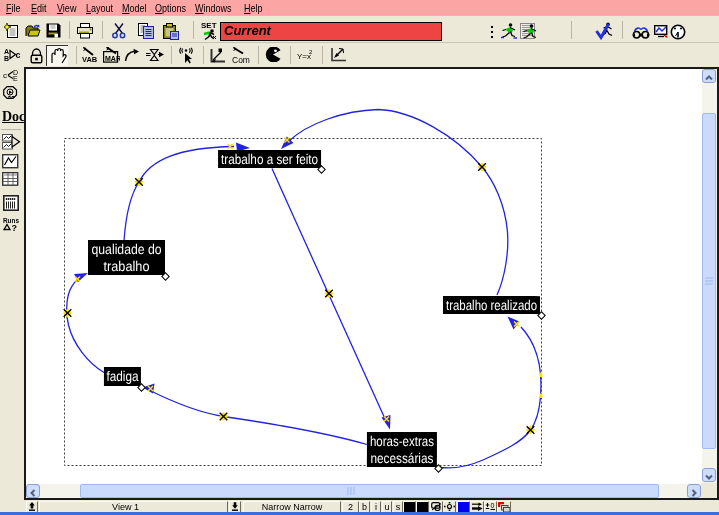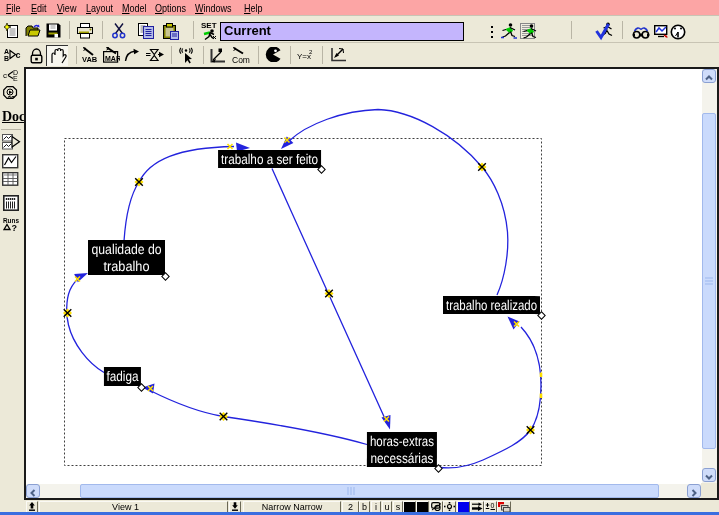--- a/index.html
+++ b/index.html
@@ -6,21 +6,21 @@
 html,body { width:719px; height:515px; overflow:hidden; }
 body { background:#ece9d8; font-family:"Liberation Sans",sans-serif; position:relative; }
 #menubar { position:absolute; left:0; top:0; width:719px; height:15px; background:#fca5a5; font-size:11px; color:#000; }
 #menubar span { position:absolute; top:2px; transform:scaleX(0.82); transform-origin:0 0; }
 #menubar u { text-decoration:underline; }
 #menuline { position:absolute; left:0; top:15px; width:719px; height:1px; background:#c8c4b4; }
 #tb1line { position:absolute; left:0; top:42px; width:719px; height:1px; background:#c8c4b4; }
 .icon { position:absolute; transform:translateZ(0); }
 .vsep1 { position:absolute; top:21px; width:1px; height:18px; background:#b9b5a5; }
 .vsep2 { position:absolute; top:46px; width:1px; height:18px; background:#b9b5a5; }
-#currentbox { position:absolute; left:220px; top:22px; width:244px; height:19px; background:#c4b5fd; border:1.5px solid #000; font-size:13px; font-weight:bold; color:#000; line-height:16px; padding-left:3px; }
+#currentbox { position:absolute; left:220px; top:22px; width:222px; height:19px; background:#ef4444; border:1.5px solid #000; font-size:13px; font-weight:bold; color:#000; line-height:16px; padding-left:3px;font-style:italic; }
 #sidebar { position:absolute; left:0; top:66px; width:24px; height:434px; background:#ece9d8; }
 #sidesep { position:absolute; left:1px; top:129px; width:20px; height:1px; background:#b9b5a5; }
 #canvasborder { position:absolute; left:24px; top:67px; width:695px; height:433px; border:2px solid #1a1a1a; background:#fff; }
 #htrack { position:absolute; left:26px; top:484px; width:675px; height:14px; background:#f4f3ec; }
 #vtrack { position:absolute; left:702px; top:69px; width:15px; height:414px; background:#f4f3ec; }
 #corner { position:absolute; left:701px; top:483px; width:16px; height:15px; background:#ece9d8; }
 .sbtn { position:absolute; width:14px; height:14px; background:#cfdcfa; border:1px solid #8ba0d2; border-radius:3px; }
 .sthumb { position:absolute; background:#cadafc; border:1px solid #a2b9ec; border-radius:2px; }
 #statusbar { position:absolute; left:0; top:501px; width:719px; height:11px; background:#ece9d8; font-size:9px; }
 .sseg { position:absolute; top:0; height:20px; background:#ece9d8; border:1px solid #6b6855; border-top-color:#fbfaf5; border-left-color:#fbfaf5; text-align:center; color:#000; }

